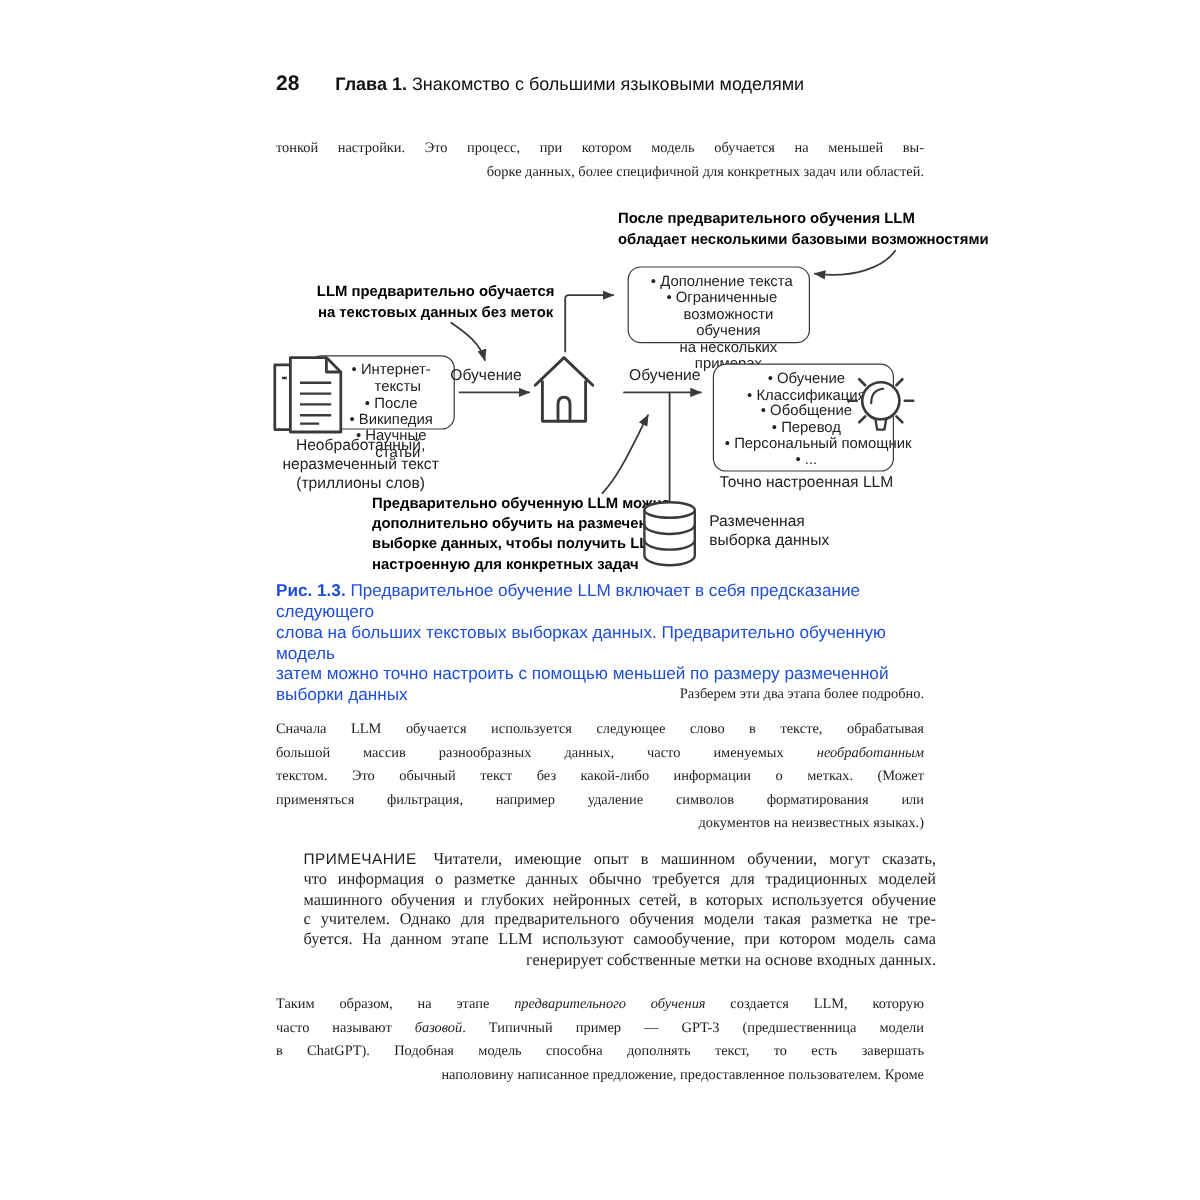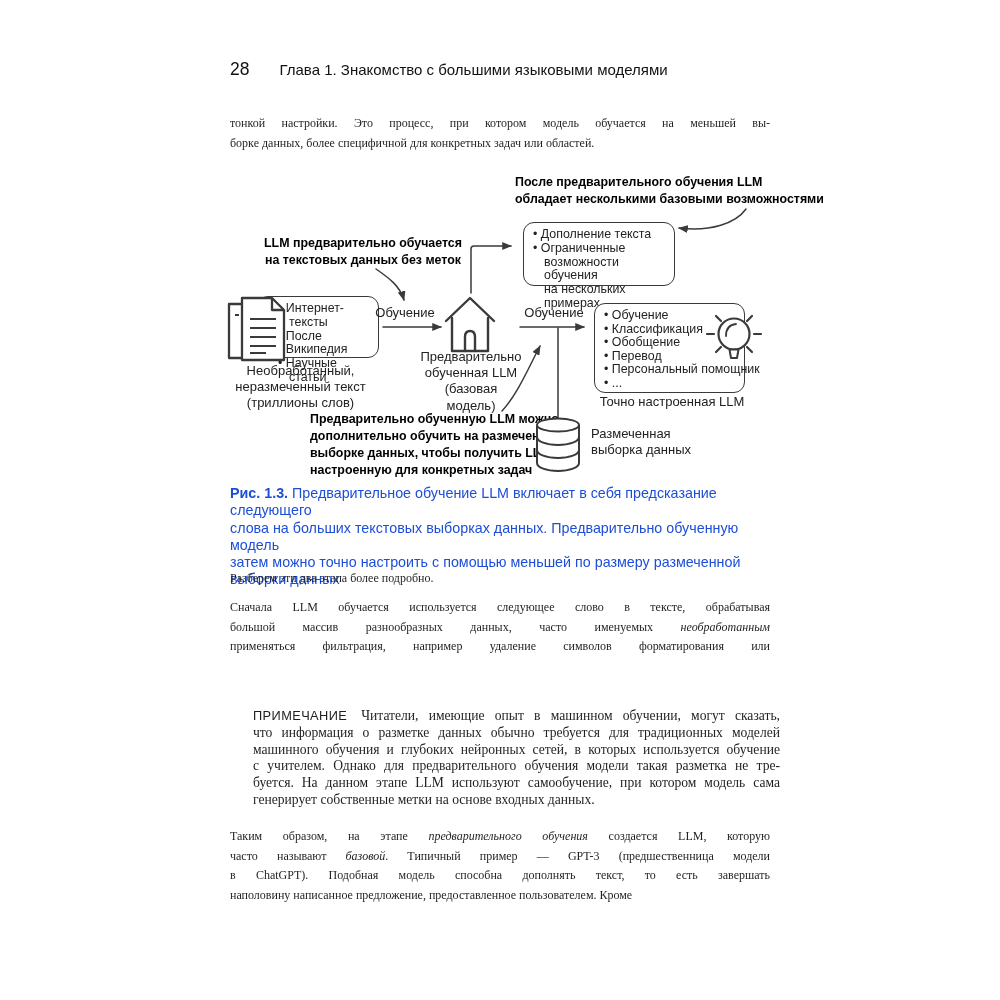--- a/index.html
+++ b/index.html
@@ -2,28 +2,28 @@
 <html><head>
 <meta charset="utf-8">
 <style>
   html,body{margin:0;padding:0;background:#ffffff;}
   .page{position:relative;width:1000px;height:1000px;background:#ffffff;
         font-family:"Liberation Serif",serif;color:#1f1f1f;overflow:hidden;}
 
   
   .hdr{position:absolute;left:230px;top:59px;font-family:"Liberation Sans",sans-serif;
        font-size:15px;color:#111;white-space:nowrap;}
-  .pnum{font-weight:normal;font-size:17.5px;margin-right:30px;}
-  .chlbl{font-weight:normal;}
+  .pnum{font-weight:bold;font-size:17.5px;margin-right:30px;}
+  .chlbl{font-weight:bold;}
 
   
   .bodypara{position:absolute;left:230px;width:540px;font-size:12px;}
   .bodypara .jl,.bodypara .ll{height:19.5px;line-height:19.5px;}
   .jl{text-align:justify;text-align-last:justify;}
-  .ll{text-align:left;white-space:nowrap;}
+  .ll{text-align:right;white-space:nowrap;}
   .bodypara i,.note i{font-style:italic;}
 
   
   .note{position:absolute;left:253px;top:708px;width:527px;font-size:13.6px;}
   .note .jl,.note .ll{height:16.8px;line-height:16.8px;}
   .nlbl{font-family:"Liberation Sans",sans-serif;font-weight:normal;font-size:12.8px;
         letter-spacing:.4px;margin-right:14px;}
 
   
   .figcap{position:absolute;left:230px;top:485px;width:548px;
@@ -32,21 +32,21 @@
   .figcap b{font-weight:bold;}
 
   
   .diagram{position:absolute;left:0;top:165px;width:1000px;height:318px;margin:0;
            font-family:"Liberation Sans",sans-serif;color:#1c1c1c;}
   .center{text-align:center;}
   .ann{position:absolute;font-weight:bold;font-size:12.4px;line-height:16.5px;
        white-space:pre-line;color:#000;}
   .dlabel{position:absolute;font-size:13px;line-height:16.2px;white-space:pre-line;color:#222;}
   .dbox{position:absolute;border:1.4px solid #3a3a3a;border-radius:11px;background:#fff;box-sizing:border-box;}
-  .dbox ul{margin:0;padding:5px 4px 4px 9px;list-style:none;font-size:12.4px;line-height:13.8px;color:#222;}
+  .dbox ul{margin:0;padding:5px 4px 4px 9px;list-style:none;font-size:12.4px;line-height:13.8px;color:#222;text-align:center;}
   .dbox li{padding-left:11px;text-indent:-11px;white-space:pre-line;}
   .dbox li::before{content:"• ";}
   .overlay{position:absolute;left:0;top:0;pointer-events:none;}
   .icon{position:absolute;}
 </style>
 </head>
 <body>
 
 <div class="page">
 
@@ -121,24 +121,20 @@
 
     <div class="dlabel center" style="left:372px;top:140px;width:66px">Обучение</div>
 
     <svg class="icon" style="left:444px;top:128px" width="52" height="60" viewBox="0 0 52 60">
       <g stroke="#3a3a3a" stroke-width="2.4" fill="none" stroke-linecap="round" stroke-linejoin="round">
         <path d="M2 28 L26 5 L50 28"></path>
         <path d="M8 25 V58 H44 V25"></path>
         <path d="M21 58 V44 Q21 38 26 38 Q31 38 31 44 V58"></path>
       </g>
     </svg>
-    <div class="dlabel center" style="left:412px;top:184px;width:118px;line-height:16.2px">Предварительно
-обученная LLM
-(базовая
-модель)</div>
 
     <div class="dlabel center" style="left:521px;top:140px;width:66px">Обучение</div>
 
     <div class="dbox" style="left:594px;top:138px;width:151px;height:90px">
       <ul style="line-height:13.6px">
         <li>Обучение</li>
         <li>Классификация</li>
         <li>Обобщение</li>
         <li>Перевод</li>
         <li style="white-space:nowrap">Персональный помощник</li>
@@ -172,21 +168,23 @@
     <div>выборки данных</div>
   </div>
 
   <div class="bodypara" style="top:569px">
     <div class="ll">Разберем эти два этапа более подробно.</div>
   </div>
 
   <div class="bodypara" style="top:598px">
     <div class="jl">Сначала LLM обучается используется следующее слово в тексте, обрабатывая</div>
     <div class="jl"><span>большой массив разнообразных данных, часто именуемых </span><i>необработанным</i></div>
+    <div class="jl">текстом. Это обычный текст без какой-либо информации о метках. (Может</div>
     <div class="jl">применяться фильтрация, например удаление символов форматирования или</div>
+    <div class="ll">документов на неизвестных языках.)</div>
   </div>
 
   <div class="note">
     <div class="jl"><b class="nlbl">ПРИМЕЧАНИЕ</b><span>Читатели, имеющие опыт в машинном обучении, могут сказать,</span></div>
     <div class="jl">что информация о разметке данных обычно требуется для традиционных моделей</div>
     <div class="jl">машинного обучения и глубоких нейронных сетей, в которых используется обучение</div>
     <div class="jl">с учителем. Однако для предварительного обучения модели такая разметка не тре-</div>
     <div class="jl">буется. На данном этапе LLM используют самообучение, при котором модель сама</div>
     <div class="ll">генерирует собственные метки на основе входных данных.</div>
   </div>

